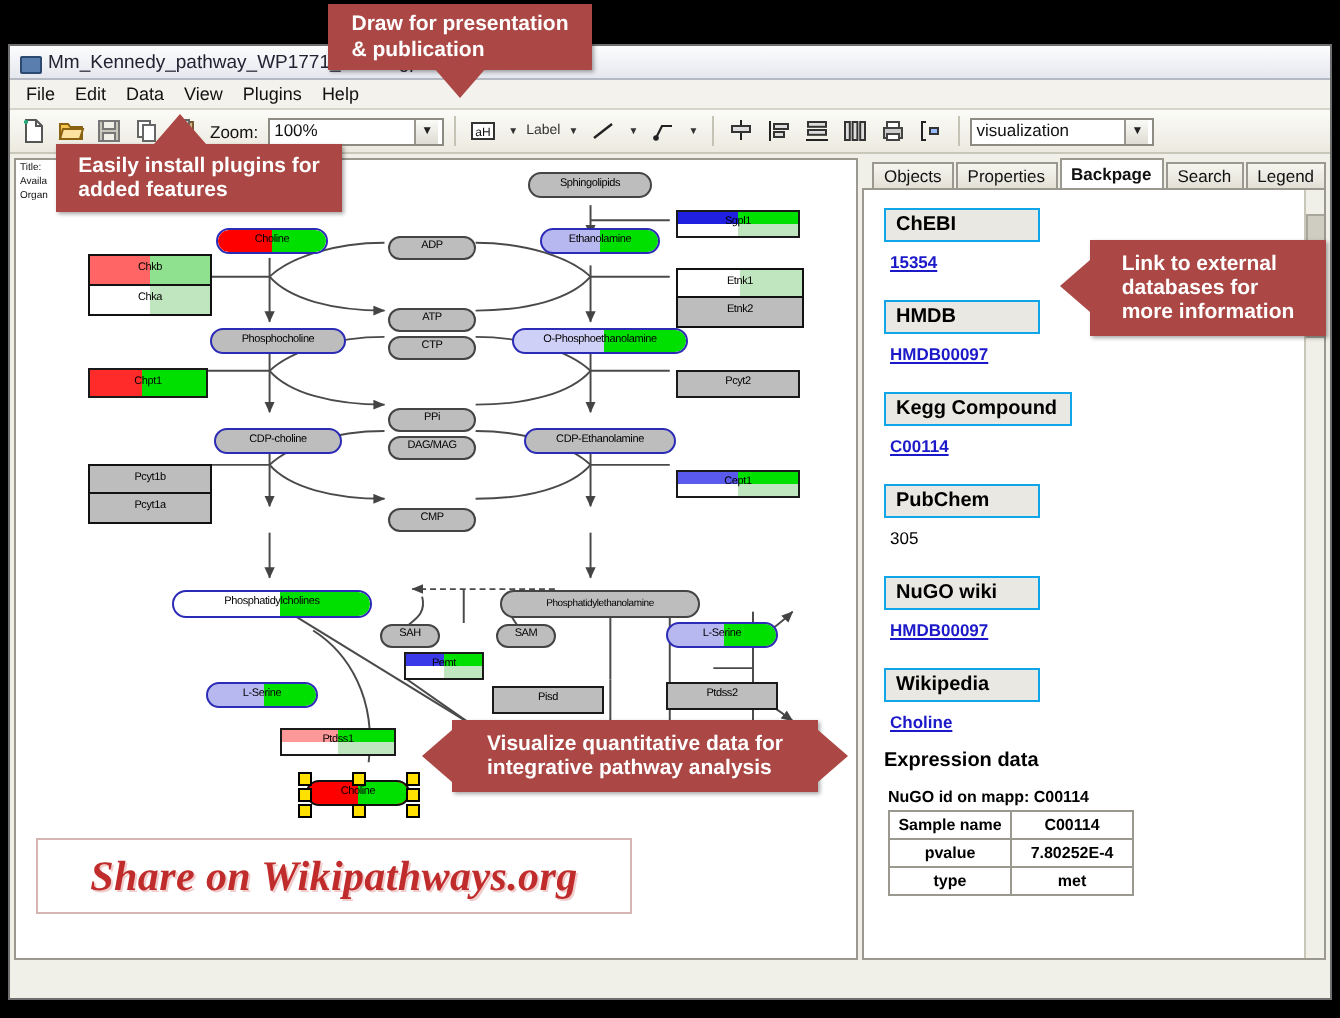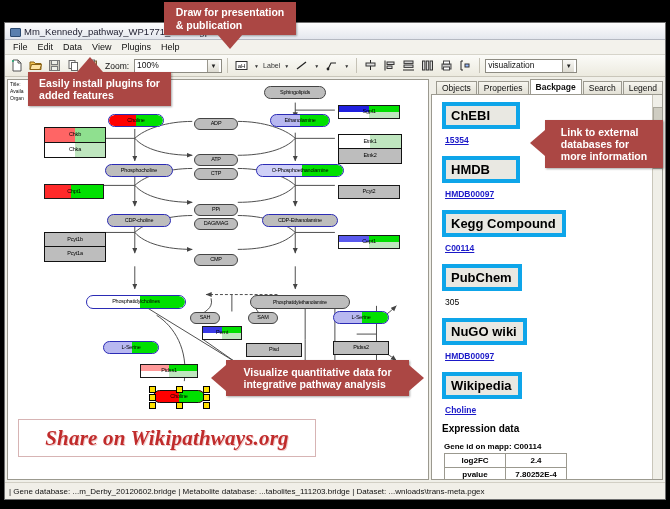--- a/index.html
+++ b/index.html
@@ -44,21 +44,21 @@
   .statusbar span{font-size:8px;color:#111;white-space:nowrap;}
 
   
   .tabrow{display:flex;align-items:flex-end;height:15px;padding-left:6px;box-sizing:border-box;justify-content:center;}
   .tab{font-size:8.5px;color:#111;padding:1px 5px 1px 5px;border:1px solid #9b998f;border-bottom:none;
        background:linear-gradient(#f6f5ef,#e3e1d6);margin-right:1px;height:13px;box-sizing:border-box;
        display:flex;align-items:center;white-space:nowrap;}
   .tab.active{background:#fff;font-weight:bold;height:15px;position:relative;top:0;}
   .panelbox{flex:1 1 auto;background:#fff;border:1px solid #9b998f;overflow:hidden;position:relative;
             padding:7px 0 0 10px;box-sizing:border-box;}
-  .hdrbox{display:inline-block;border:4px solid #0ea5e9;background:#e9e8e2;font-size:13px;font-weight:bold;
+  .hdrbox{display:inline-block;border:1px solid #0ea5e9;background:#e9e8e2;font-size:10px;font-weight:bold;
           color:#000;padding:2px 6px 2px 5px;min-width:78px;box-sizing:border-box;}
   .lnk{font-size:8.5px;color:#1b19c8;text-decoration:underline;margin:3px 0 0 3px;display:inline-block;
        font-weight:bold;}
   .plain{font-size:8.5px;color:#000;margin:3px 0 0 3px;display:inline-block;}
   .blockgap{height:9px;}
   .exprtitle{font-size:10px;font-weight:bold;color:#000;margin:6px 0 0 0;}
   .geneid{font-size:8px;font-weight:bold;color:#000;margin:8px 0 2px 2px;}
   table.expr{border-collapse:collapse;margin-left:2px;}
   table.expr td{border:1px solid #9b998f;font-size:8px;font-weight:bold;color:#000;text-align:center;
                 padding:2px 4px;min-width:52px;}
@@ -494,49 +494,46 @@
           <div class="blockgap"></div>
 
           <div class="hdrbox">NuGO wiki</div><br>
           <a class="lnk" href="#">HMDB00097</a>
           <div class="blockgap"></div>
 
           <div class="hdrbox">Wikipedia</div><br>
           <a class="lnk" href="#">Choline</a>
 
           <div class="exprtitle">Expression data</div>
-          <div class="geneid">Gene id on mapp: C00114</div>
+          <div class="geneid">NuGO id on mapp: C00114</div>
 
           <table class="expr">
             <tbody>
-            <tr>
-              <td>log2FC</td>
-              <td>2.4</td>
+                <tr>
+              <td>Sample name</td>
+              <td>C00114</td>
             </tr>
             <tr>
               <td>pvalue</td>
               <td>7.80252E-4</td>
             </tr>
             <tr>
               <td>type</td>
               <td>met</td>
             </tr>
           </tbody>
             </table>
 
           <div class="vscroll">
             <div class="thumb"></div>
           </div>
         </div>
       </div>
     </div>
 
-    <div class="statusbar">
-      <span>| Gene database: ...m_Derby_20120602.bridge | Metabolite database: ...tabolites_111203.bridge | Dataset: ...wnloads\trans-meta.pgex</span>
-    </div>
   </div>
 
   <div class="callout" style="left:164px;top:2px;width:132px;height:33px;font-size:10.5px;white-space:pre-line;">Draw for presentation
 &amp; publication</div>
   <div class="arrow arrow-down" style="left:217px;top:34px;"></div>
 
   <div class="callout" style="left:28px;top:72px;width:143px;height:34px;font-size:10.5px;white-space:pre-line;">Easily install plugins for
 added features</div>
   <div class="arrow arrow-up" style="left:77px;top:57px;"></div>
 

